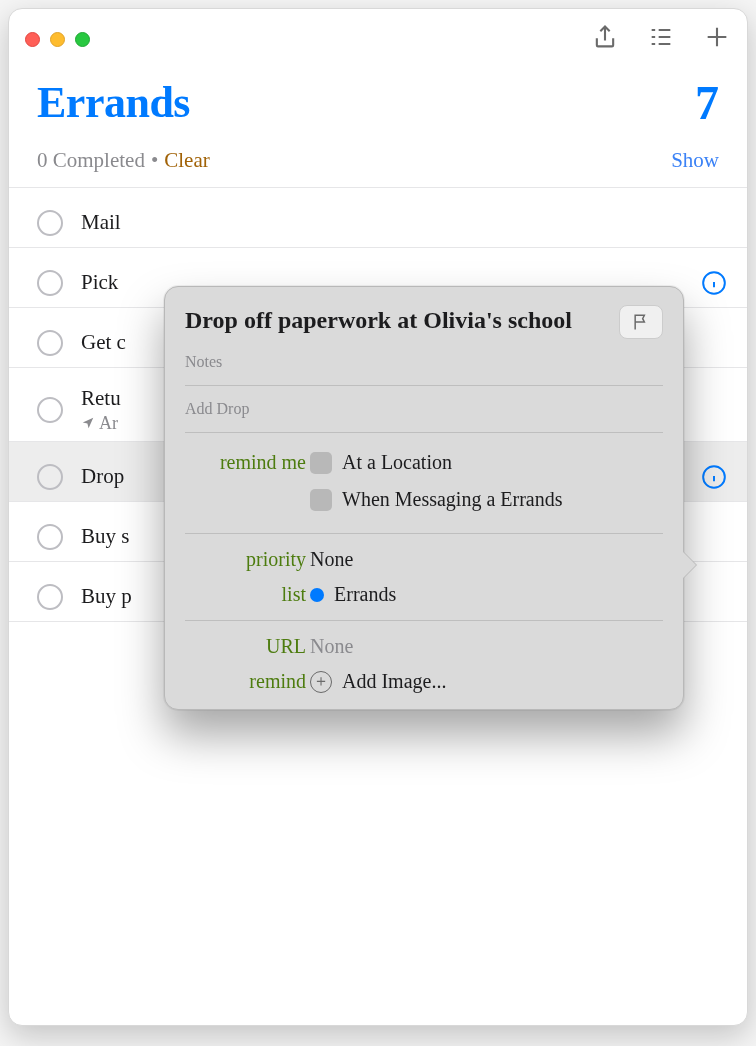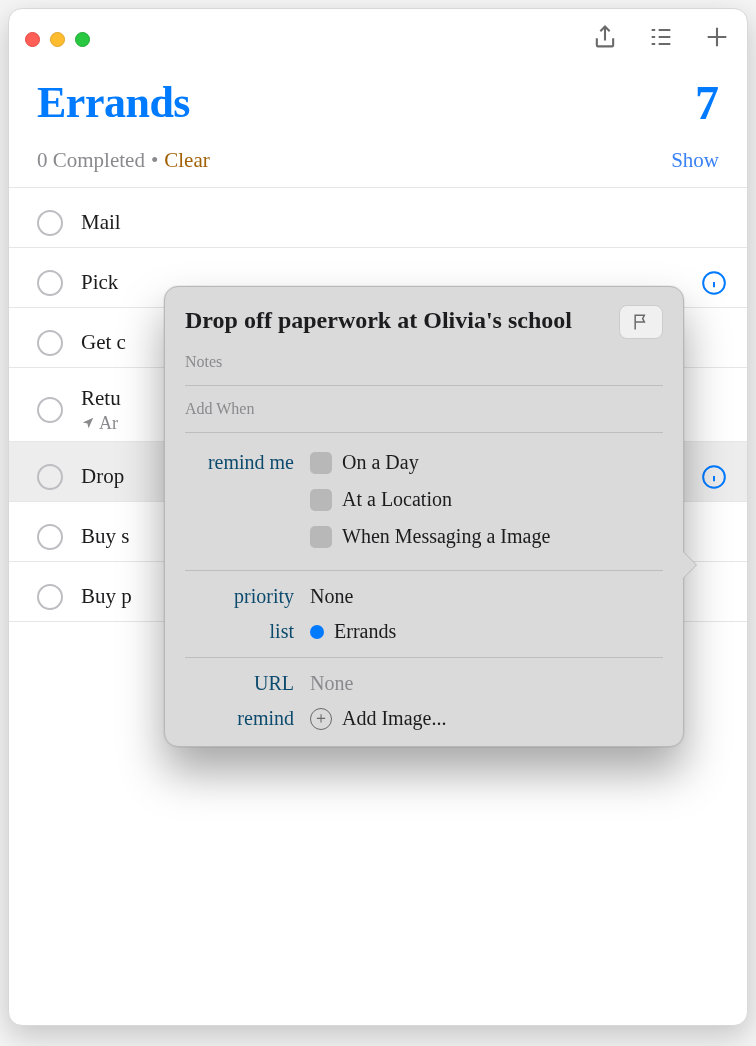--- a/index.html
+++ b/index.html
@@ -67,21 +67,21 @@
     filter:drop-shadow(1px 0 0 #b8b8b8);
   }
   .pop-head{ display:flex; align-items:flex-start; gap:12px; padding:18px 0 8px 0;}
   .pop-title{ font-size:24px; font-weight:700; color:#1c1c1e; line-height:1.25;}
   .flag-btn{ margin-left:auto; width:44px; height:34px; background:#f0f0f0; border:1px solid #ccc; border-radius:8px; display:flex; align-items:center; justify-content:center;}
   .flag-btn svg{ width:20px; height:20px; stroke:#6a6a6a; fill:none; stroke-width:1.8;}
   .pop-field{ padding:6px 0; font-size:16px;}
   .pop-placeholder{ color:#8a8a8e;}
   .pop-divider{ border:none; border-top:1px solid #bebebe; margin:8px 0;}
   .pop-row{ display:flex; padding:6px 0;}
-  .pop-label{ width:125px; text-align:right; font-size:20px; color:#0c4a6e; padding-right:16px;}
+  .pop-label{ width:125px; text-align:right; font-size:20px; color:#4d7c0f; padding-right:4px;}
   .pop-value{ flex:1; font-size:20px; color:#1c1c1e; display:flex; align-items:center; gap:10px;}
   .pop-value.muted{ color:#8a8a8e;}
   .check-square{ width:22px; height:22px; border-radius:5px; background:#b8b8b8;}
   .list-color-dot{ width:14px; height:14px; border-radius:50%; background:#007aff; display:inline-block;}
   .plus-circle{ width:22px;height:22px;border:1.8px solid #6a6a6a;border-radius:50%;display:flex;align-items:center;justify-content:center;}
   .plus-circle span{font-size:16px;color:#6a6a6a;line-height:1;margin-top:-1px;}
   .stack { display:flex; flex-direction:column; gap:14px; padding:4px 0 8px;}
   .stack .pop-value{ }
 </style>
 </head>
@@ -202,37 +202,33 @@
       <div class="pop-title">Drop off paperwork at Olivia's school</div>
       <div class="flag-btn">
         <svg viewBox="0 0 24 24">
             <path d="M5 3v18M5 4h11l-2 4 2 4H5"></path>
           </svg>
       </div>
     </div>
 
     <div class="pop-field pop-placeholder">Notes</div>
     <hr class="pop-divider">
-    <div class="pop-field pop-placeholder">Add When</div>
+    <div class="pop-field pop-placeholder">Add Drop</div>
     <hr class="pop-divider">
 
     <div class="pop-row" style="align-items:flex-start;">
       <div class="pop-label" style="padding-top:4px;">remind me</div>
       <div class="stack" style="flex:1;">
         <div class="pop-value">
           <div class="check-square"></div>
-          <span>On a Day</span>
+          <span>At a Location</span>
         </div>
         <div class="pop-value">
           <div class="check-square"></div>
-          <span>At a Location</span>
-        </div>
-        <div class="pop-value">
-          <div class="check-square"></div>
-          <span>When Messaging a Image</span>
+          <span>When Messaging a Errands</span>
         </div>
       </div>
     </div>
 
     <hr class="pop-divider">
 
     <div class="pop-row">
       <div class="pop-label">priority</div>
       <div class="pop-value">
           <span>None</span>

